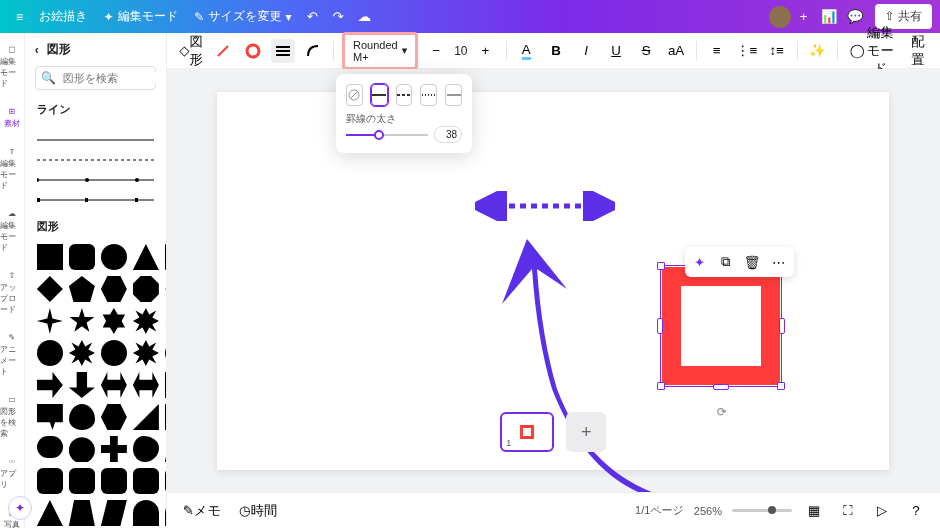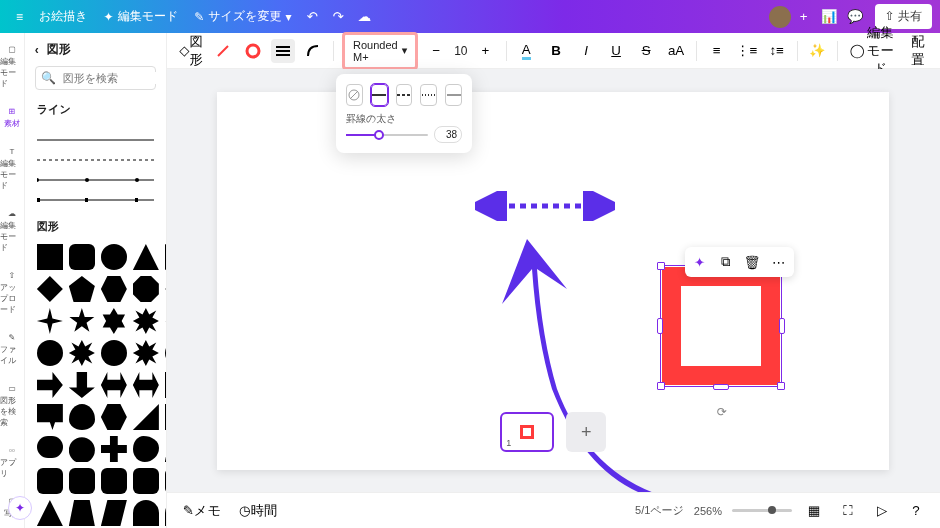--- a/index.html
+++ b/index.html
@@ -92,21 +92,21 @@
     <div class="railitem">
         <span>☁</span>
         <span>編集モード</span>
       </div>
     <div class="railitem">
         <span>⇧</span>
         <span>アップロード</span>
       </div>
     <div class="railitem">
         <span>✎</span>
-        <span>ファイル</span>
+        <span>アニメート</span>
       </div>
     <div class="railitem">
         <span>▭</span>
         <span>図形を検索</span>
       </div>
     <div class="railitem">
         <span>▫▫</span>
         <span>アプリ</span>
       </div>
     <div class="railitem">
@@ -319,21 +319,21 @@
           <span class="n">1</span>
         </div>
         <button class="thumb-add">+</button>
       </div>
     </div>
 
     <div class="bottombar">
       <button class="tbtn">✎ <span>メモ</span></button>
       <button class="tbtn">◷ <span>時間</span></button>
       <div style="flex:1"></div>
-      <span>5/1ページ</span>
+      <span>1/1ページ</span>
       <span>256%</span>
       <div style="width:60px;height:3px;background:#ccc;border-radius:2px;position:relative">
           <div style="position:absolute;left:60%;top:-3px;width:8px;height:8px;border-radius:50%;background:#555"></div>
         </div>
       <button class="tbtn">▦</button>
       <button class="tbtn">⛶</button>
       <button class="tbtn">▷</button>
       <button class="tbtn">?</button>
     </div>
   </div>

